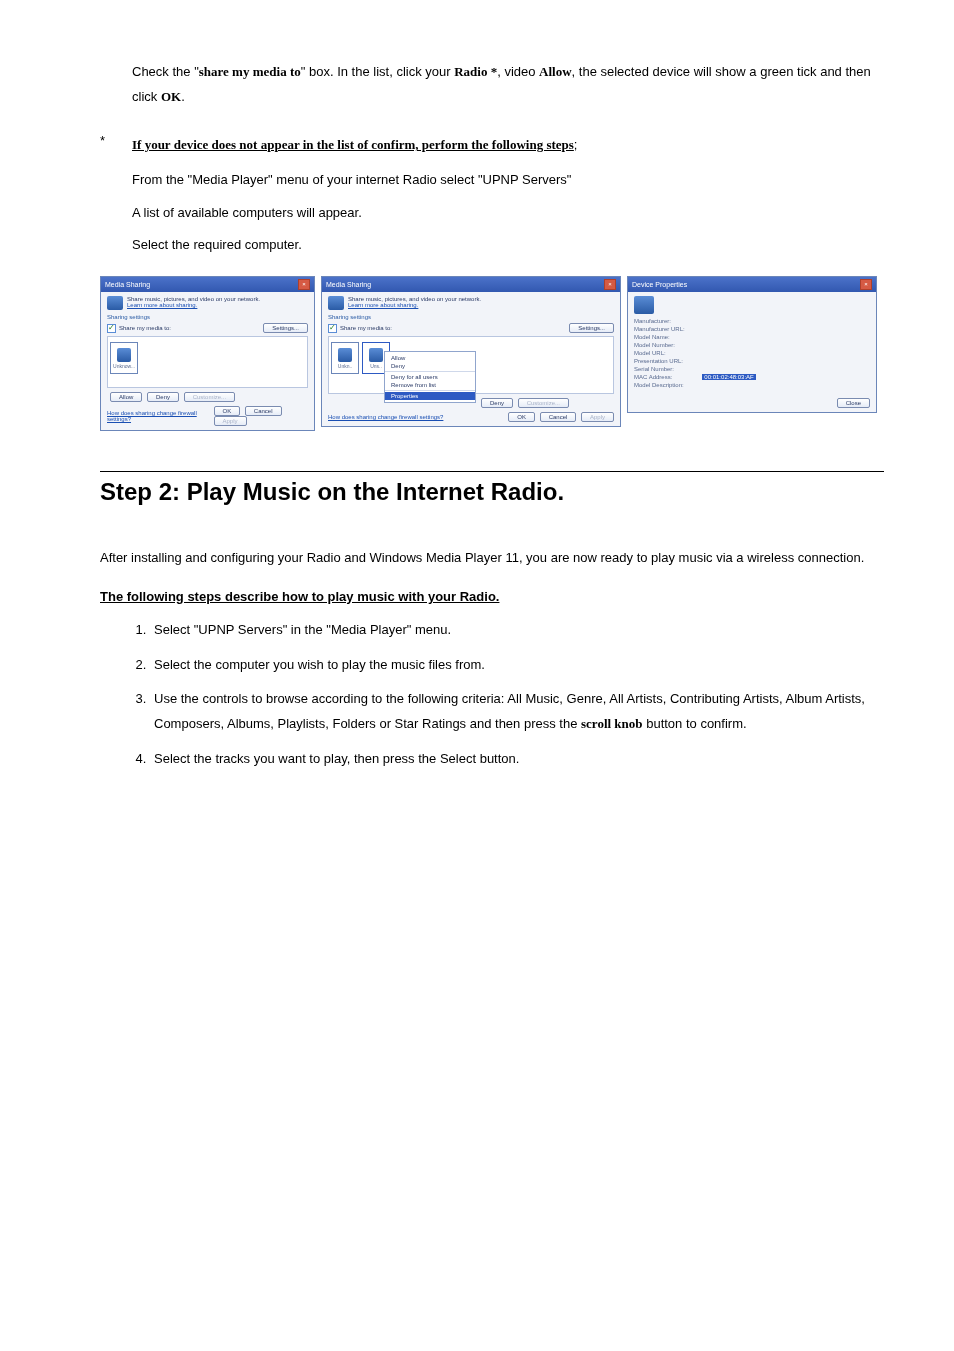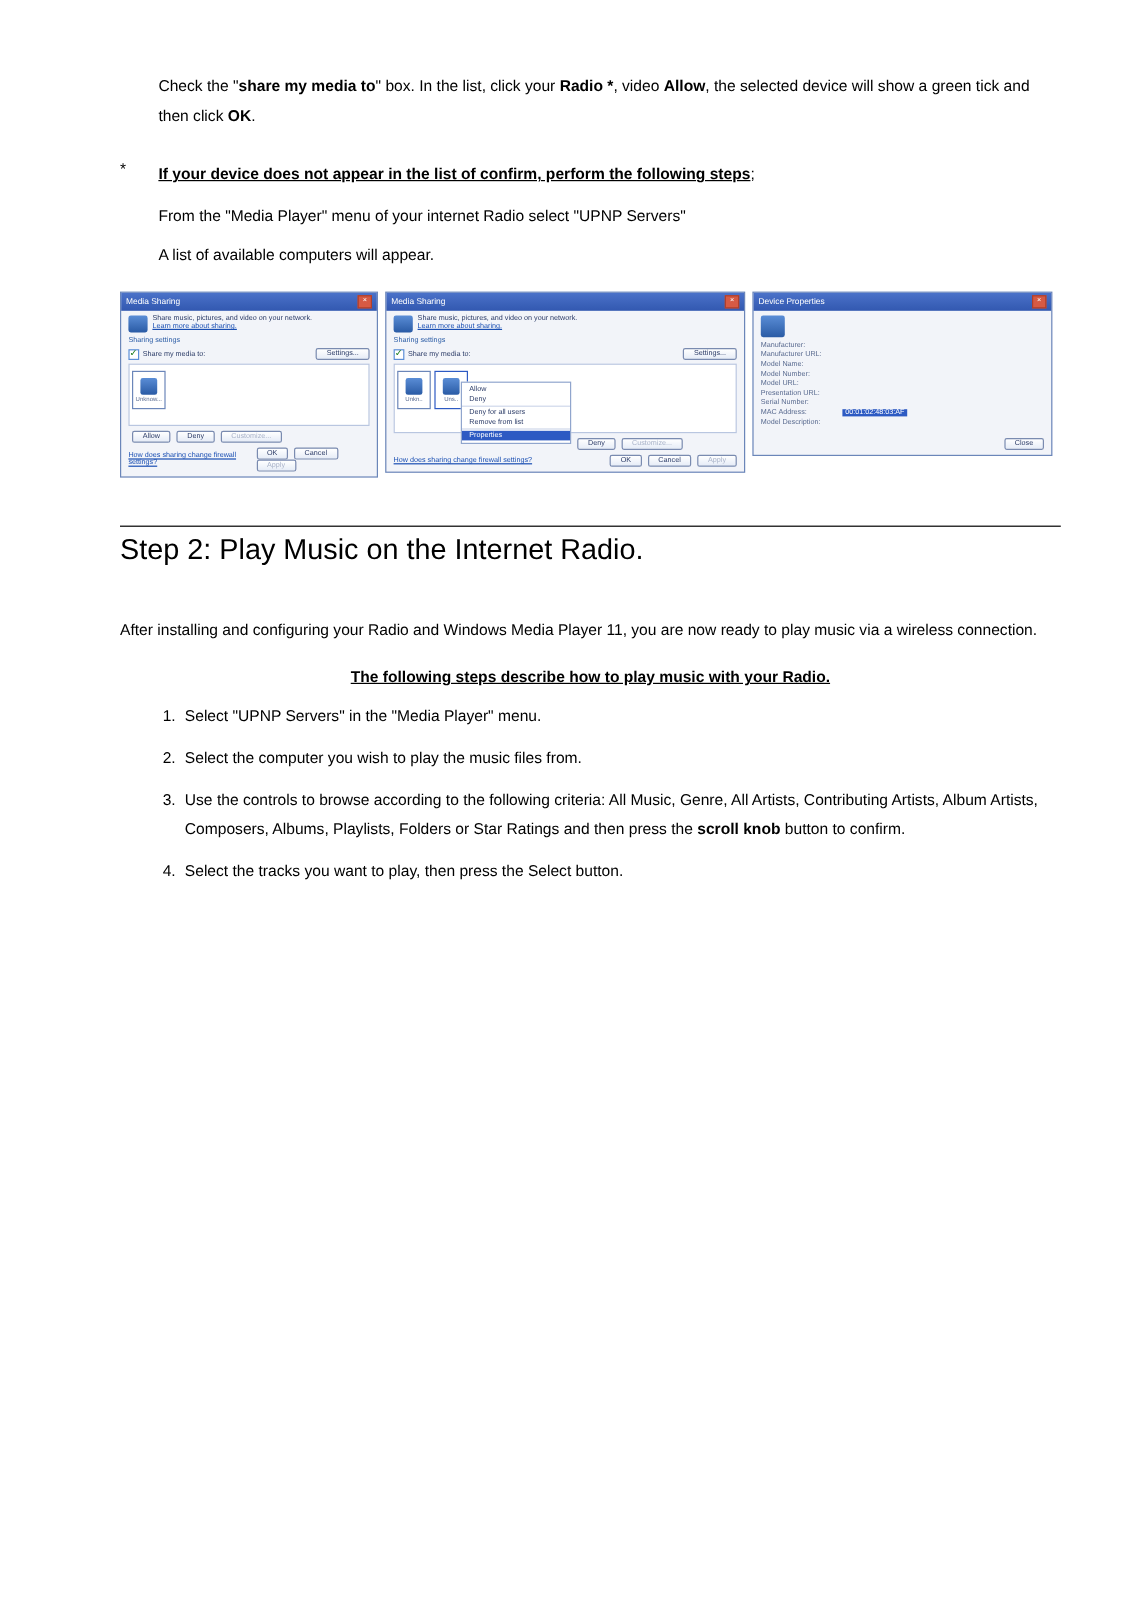--- a/index.html
+++ b/index.html
@@ -17,21 +17,21 @@
   .para {
     font-size: 13px;
     line-height: 1.9;
     margin: 0 0 18px 0;
   }
   .para span.b { font-weight: bold; }
   .indent { margin-left: 32px; }
   .asterisk-row { display: flex; margin-top: 24px; }
   .ast { width: 32px; font-size: 13px; }
   .u { text-decoration: underline; }
-  .b { font-weight: bold; }
+  .b { font-weight: bold; font-family: Liberation Serif, serif; }
   .section-gap { height: 10px; }
   .screenshots {
     display: flex;
     gap: 6px;
     margin: 18px 0 40px 0;
     align-items: flex-start;
   }
   .dlg {
     border: 1px solid #6b86b9;
     background: #f2f4f9;
@@ -90,31 +90,30 @@
     position:absolute;
   }
   .menu div { padding:1px 6px; }
   .menu .sel { background:#2d5ac3; color:#fff; }
   .menu hr { border:none; border-top:1px solid #cfd8ea; margin:1px 0;}
   .ss2-wrap { position:relative; }
   .proplist div { margin:2px 0; font-size:6px; color:#5a6b90;}
   .mac-hl { background:#2d5ac3; color:#fff; padding:0 2px; font-size:6px;}
   .h2 {
     font-size: 24px;
-    font-weight: normal;
+    font-weight: bold;
     border-top: 1px solid #000;
     padding-top: 6px;
     margin: 10px 0 40px 0;
   }
   .subhead {
     font-size: 13px;
     font-weight: bold;
     text-decoration: underline;
     margin: 18px 0 14px 0;
-    text-align: center;
   }
   ol.steps {
     font-size: 13px;
     line-height: 1.9;
     padding-left: 50px;
     margin: 0;
   }
   ol.steps li { margin-bottom: 10px; padding-left:4px;}
   .page-footer {
     border-top: 1px solid #000;
@@ -138,20 +137,21 @@
     <div class="ast">*</div>
     <div class="para" style="margin:0">
       <span class="b u">If your device does not appear in the list of confirm, perform the following steps</span><span>;</span>
     </div>
   </div>
 
   <div class="section-gap"></div>
 
   <p class="para indent">From the "Media Player" menu of your internet Radio select "UPNP Servers"</p>
   <p class="para indent" style="margin-top:-10px">A list of available computers will appear.</p>
+  <p class="para indent" style="margin-top:-10px">Select the required computer.</p>
 
 
   <div class="screenshots">
 
     <div class="dlg" style="width:215px">
       <div class="dlg-title">
         <span>Media Sharing</span>
         <span class="close-x">×</span>
       </div>
       <div class="dlg-body">

